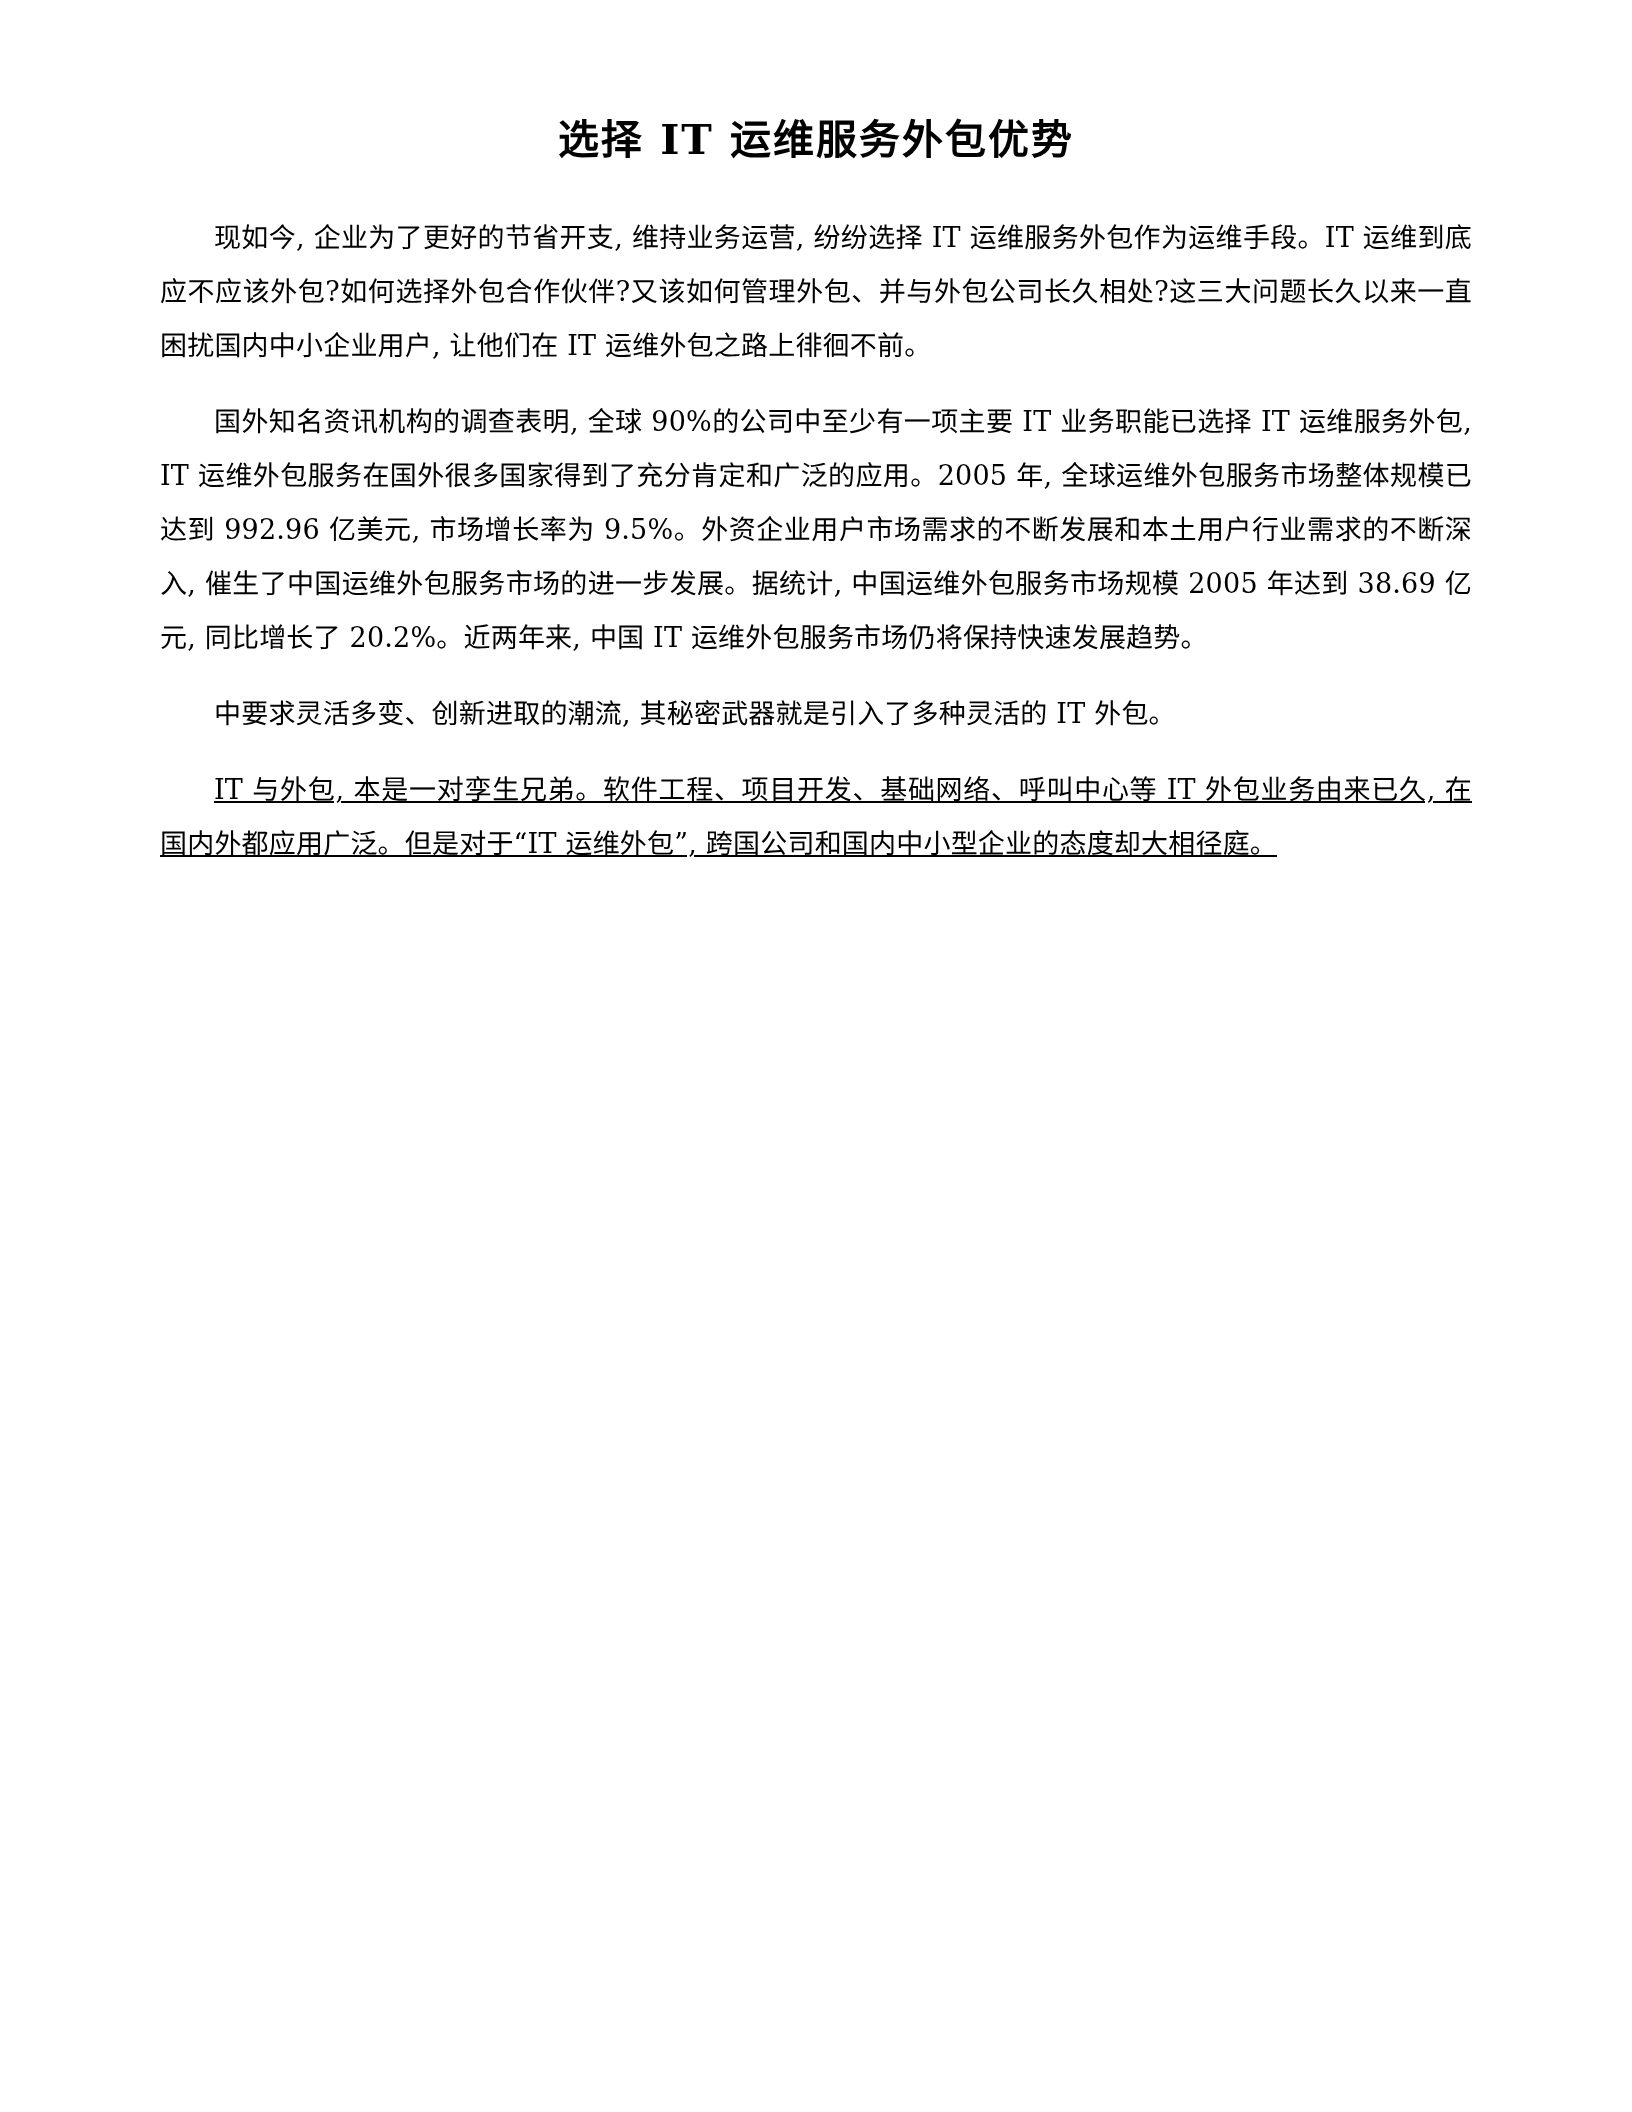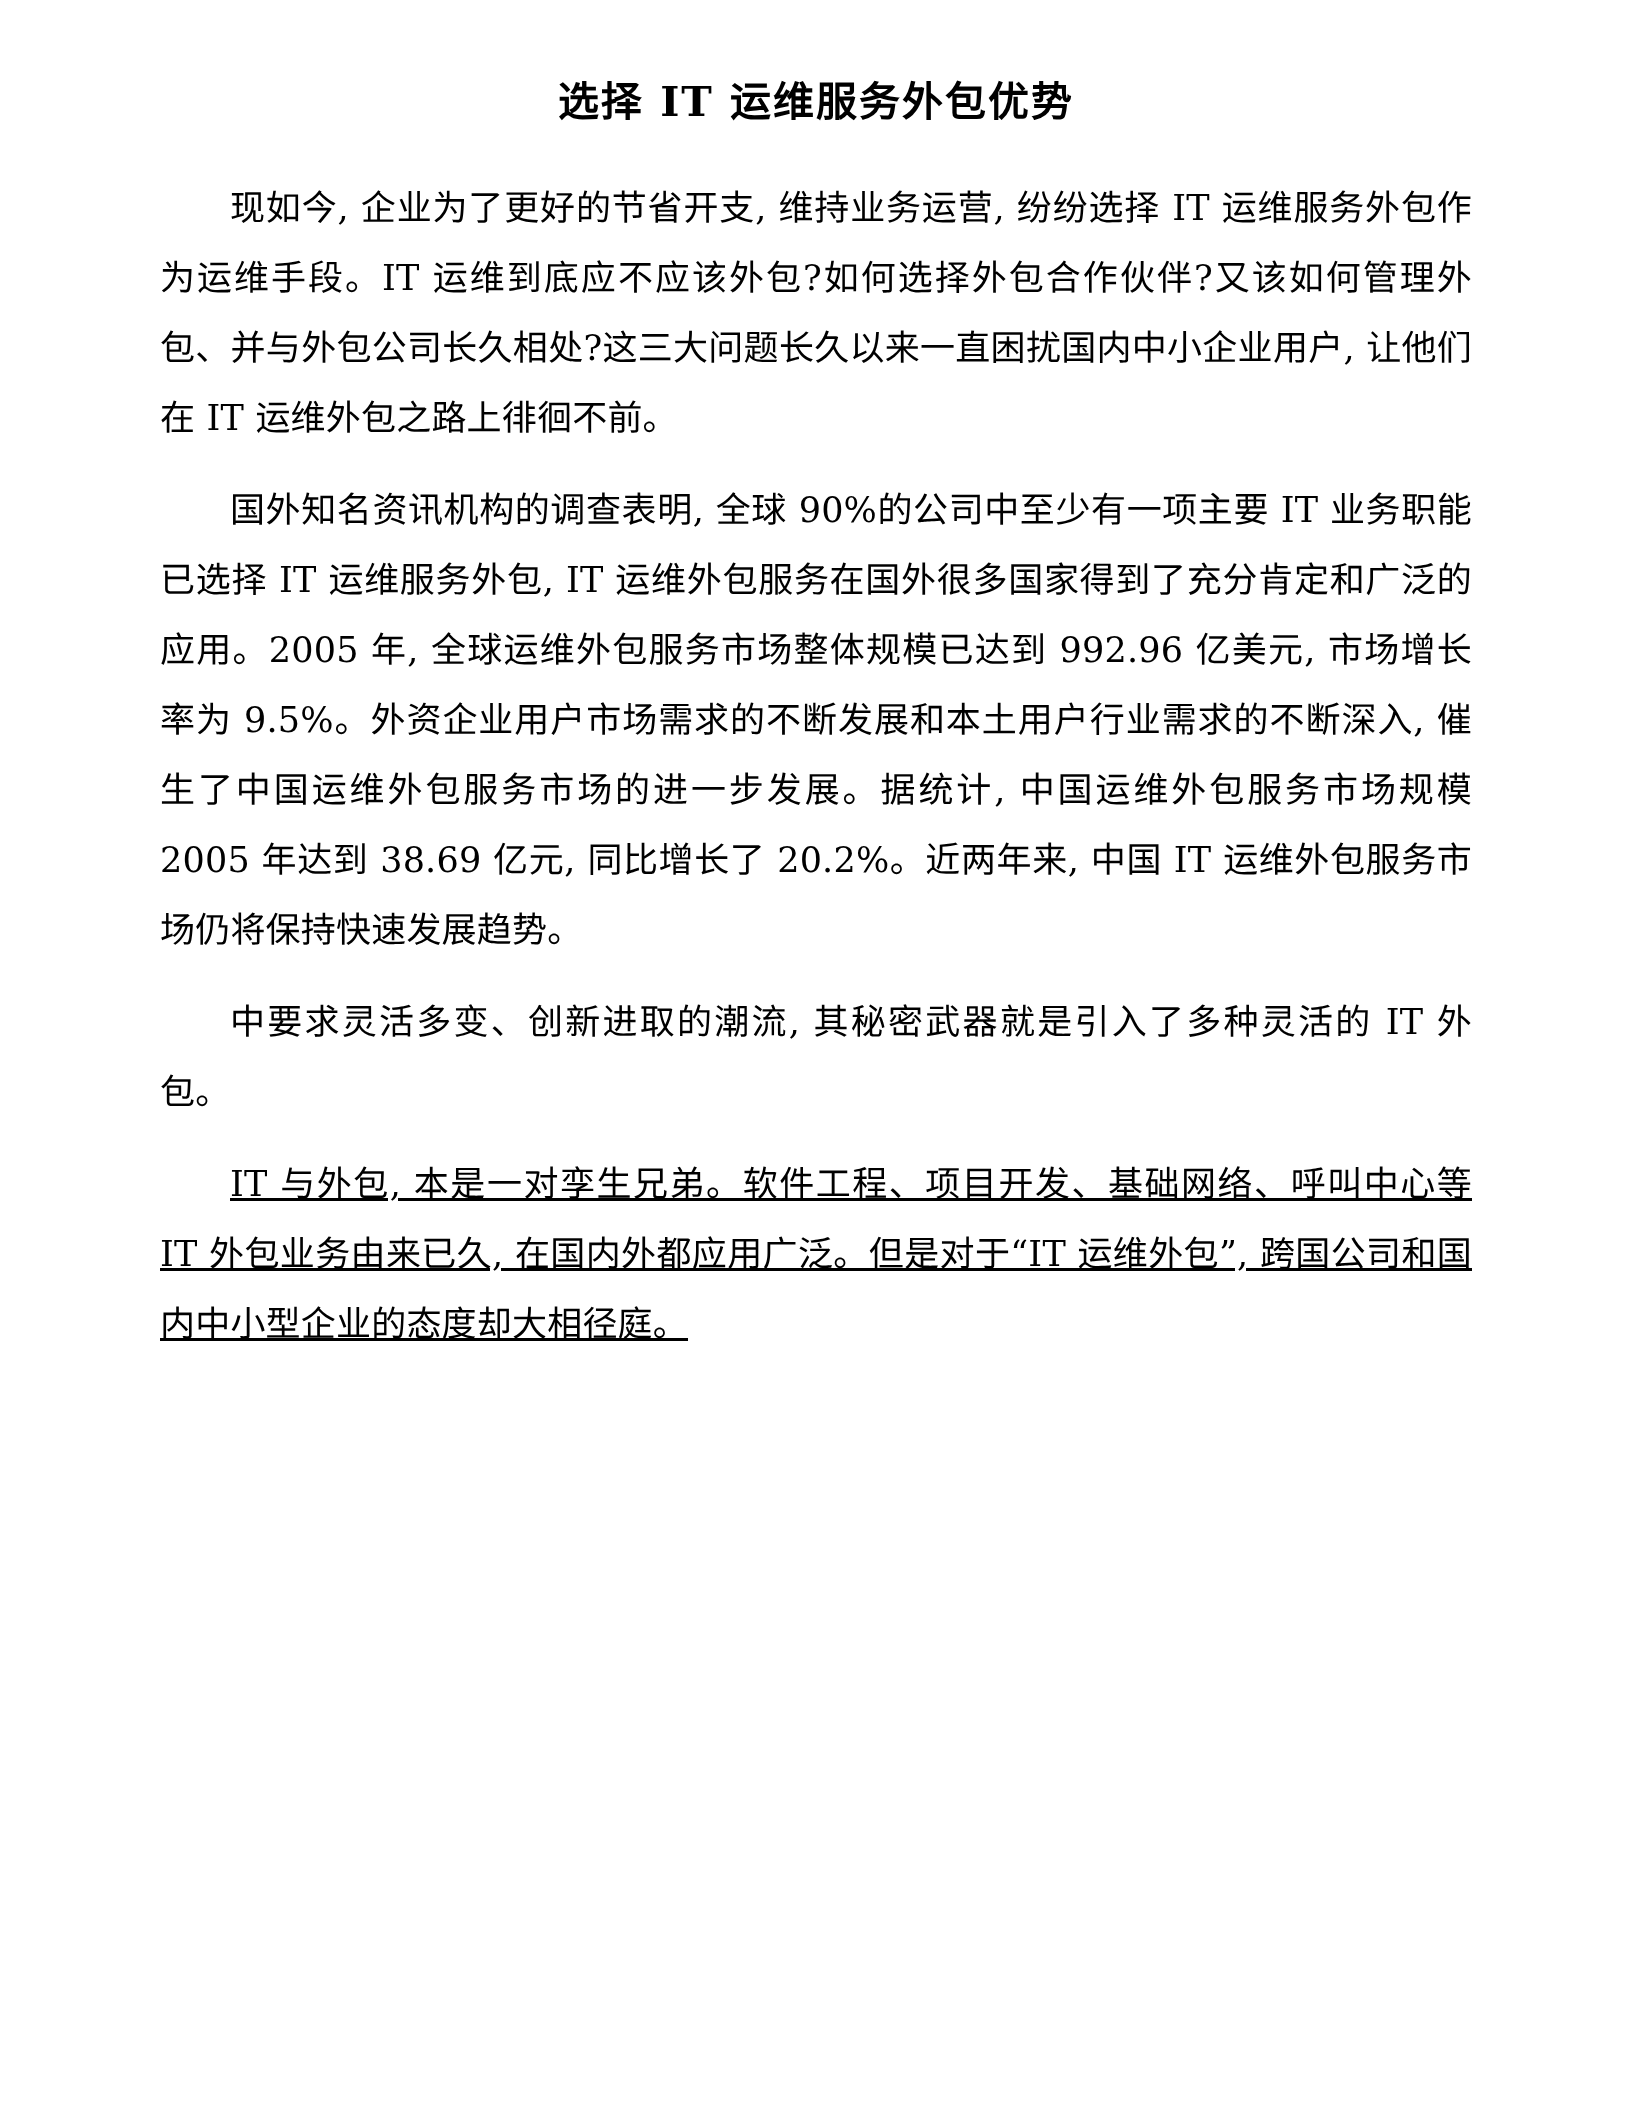--- a/index.html
+++ b/index.html
@@ -11,33 +11,33 @@
     width: 1632px;
     height: 2112px;
     font-family: "DejaVu Serif", "Liberation Serif", serif;
     color: #000000;
     -webkit-font-smoothing: antialiased;
   }
   .page {
     box-sizing: border-box;
     width: 1632px;
     height: 2112px;
-    padding: 74px 160px 0 160px;
+    padding: 112px 160px 0 160px;
     position: relative;
   }
   .doc-title {
     text-align: center;
     font-size: 41px;
     font-weight: bold;
     letter-spacing: 2px;
     line-height: 1.4;
     margin: 0 0 42px 0;
   }
   .body-text {
-    font-size: 35px;
+    font-size: 27px;
     line-height: 2.0;
     text-align: justify;
     text-justify: inter-ideograph;
     letter-spacing: 0.2px;
   }
   .para {
     margin: 0 0 22px 0;
     text-indent: 2em;
   }
   .para:last-child {

